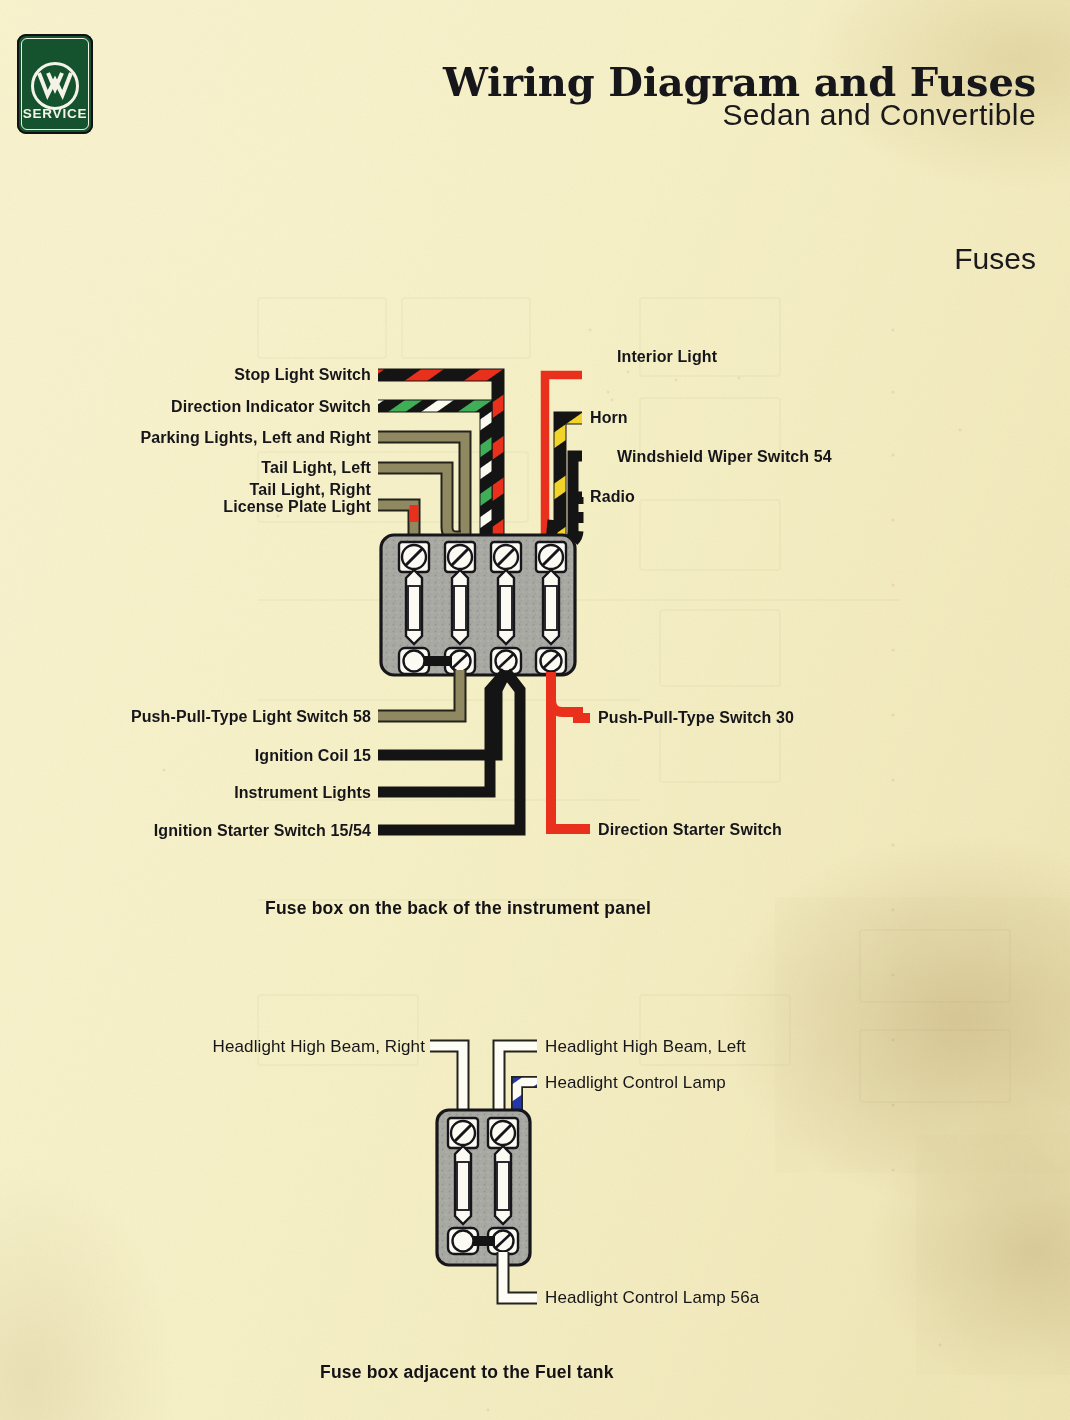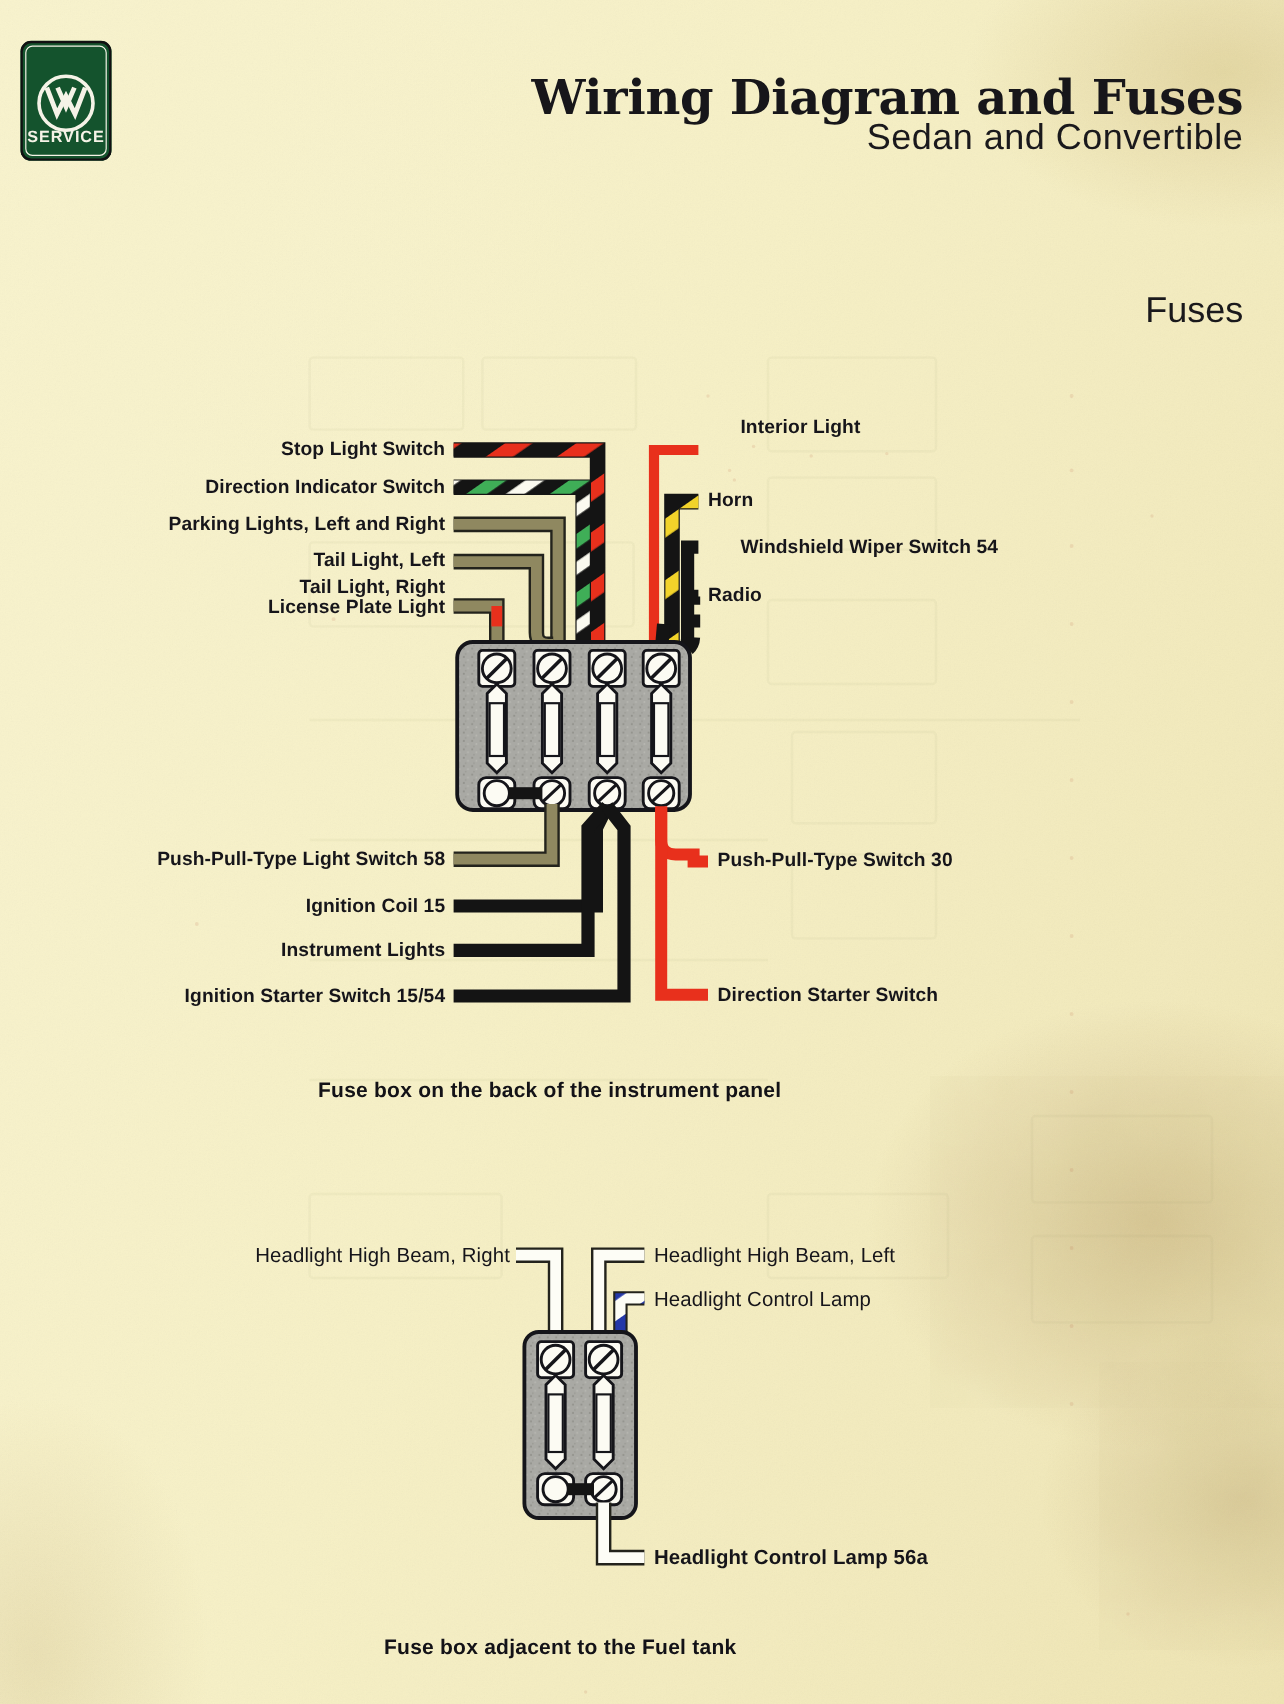--- a/index.html
+++ b/index.html
@@ -425,17 +425,17 @@
   <div class="lbl r" style="right:699px; top:822px;">Ignition Starter Switch 15/54</div>
 
   <div class="lbl l" style="left:598px; top:709px;">Push-Pull-Type Switch 30</div>
   <div class="lbl l" style="left:598px; top:821px;">Direction Starter Switch</div>
 
   <div class="caption" style="left:265px; top:898px;">Fuse box on the back of the instrument panel</div>
 
   <div class="lbl r light" style="right:645px; top:1037px;">Headlight High Beam, Right</div>
   <div class="lbl l light" style="left:545px; top:1037px;">Headlight High Beam, Left</div>
   <div class="lbl l light" style="left:545px; top:1073px;">Headlight Control Lamp</div>
-  <div class="lbl l light" style="left:545px; top:1288px;font-weight:bold;">Headlight Control Lamp 56a</div>
+  <div class="lbl l light" style="left:545px; top:1288px;">Headlight Control Lamp 56a</div>
 
   <div class="caption" style="left:320px; top:1362px;">Fuse box adjacent to the Fuel tank</div>
 
 </div>
 
 </body></html>

